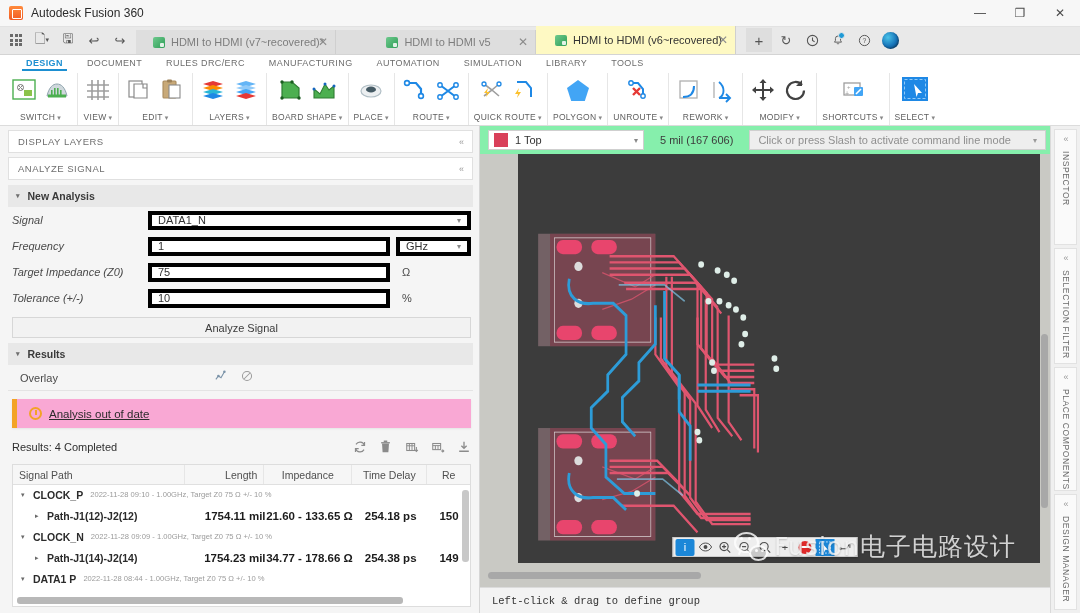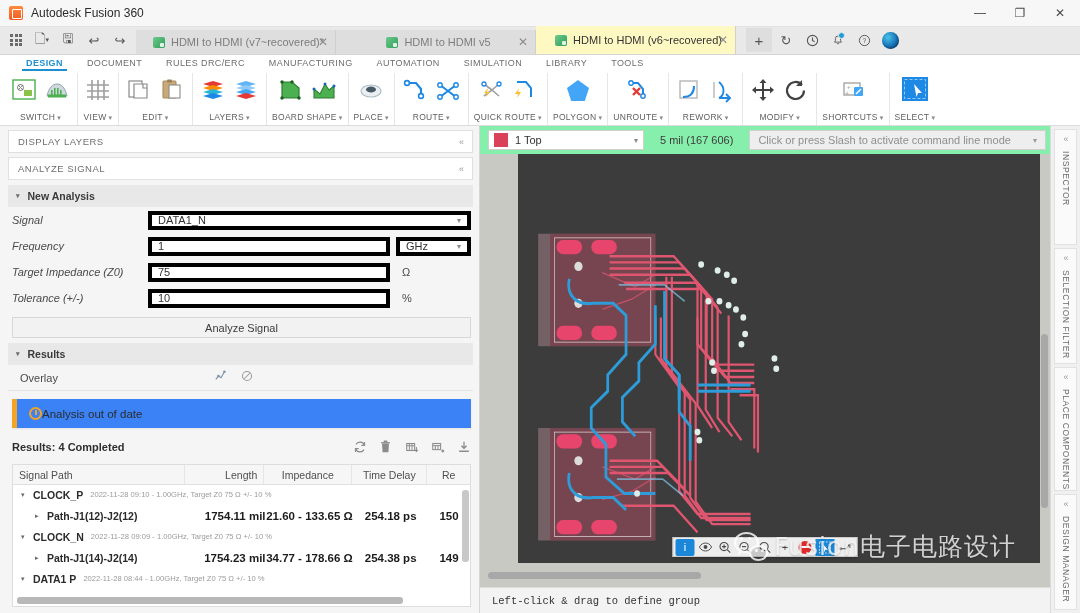--- a/index.html
+++ b/index.html
@@ -110,28 +110,29 @@
   .formrow .unittxt { width:75px; flex:none; font-size:11px; color:#4a4a4a; padding-left:6px;}
   .analyze-btn {
     margin:6px 8px 0 12px; height:21px; background:#f2f2f2; border:1px solid #d7d7d7;
     display:flex; align-items:center; justify-content:center; font-size:11px; color:#3c3c3c;
   }
   .overlay-row { display:flex; align-items:center; height:26px; padding:0 8px 0 12px;
     border-bottom:1px solid #e4e4e4; margin:0 6px 0 8px;}
   .overlay-row .lbl{ font-size:11px; color:#4a4a4a;}
   .overlay-row .ic { margin-left:0; color:#7c93a8; width:26px; text-align:center; font-size:12px;}
   .warn {
-    margin:8px 8px 0 12px; height:29px; background:#3b82f6; display:flex; align-items:center;
-    border-left:5px solid #f3a326; padding-left:12px; gap:0; font-size:11.5px; color:#2c2c2c;
+    margin:8px 8px 0 12px; height:29px; background:#f9a8d4; display:flex; align-items:center;
+    border-left:5px solid #f3a326; padding-left:12px; gap:7px; font-size:11.5px; color:#2c2c2c;
     box-shadow:0 1px 2px rgba(0,0,0,.07);
+    text-decoration:underline;
   }
   .warn .wic{ width:13px;height:13px;border-radius:50%;border:2px solid #f3a326; position:relative; flex:none;}
   .warn .wic:after{content:"";position:absolute;left:4px;top:1px;width:2px;height:5px;background:#f3a326;}
   .results-bar { display:flex; align-items:center; height:26px; margin:6px 8px 0 12px; }
-  .results-bar .rtitle{ font-size:11px; font-weight:bold; color:#2f2f2f;}
+  .results-bar .rtitle{ font-size:11px; font-weight:normal; color:#2f2f2f;}
   .results-bar .tools{ margin-left:auto; display:flex; gap:11px; color:#8b8b8b; }
   .results-bar .tools span{ width:15px;height:15px;display:flex;align-items:center;justify-content:center;}
 
   
   .tablewrap { margin:4px 8px 6px 12px; flex:1; background:#fff; border:1px solid #ddd;
     display:flex; flex-direction:column; min-height:0; overflow:hidden; position:relative;}
   .thead { display:flex; height:20px; background:#f6f6f6; border-bottom:1px solid #e0e0e0; flex:none;}
   .thead div { font-size:10.5px; color:#4f4f4f; display:flex; align-items:center; border-right:1px solid #e6e6e6;
     padding:0 6px;}
   .c-path{ width:185px; }

